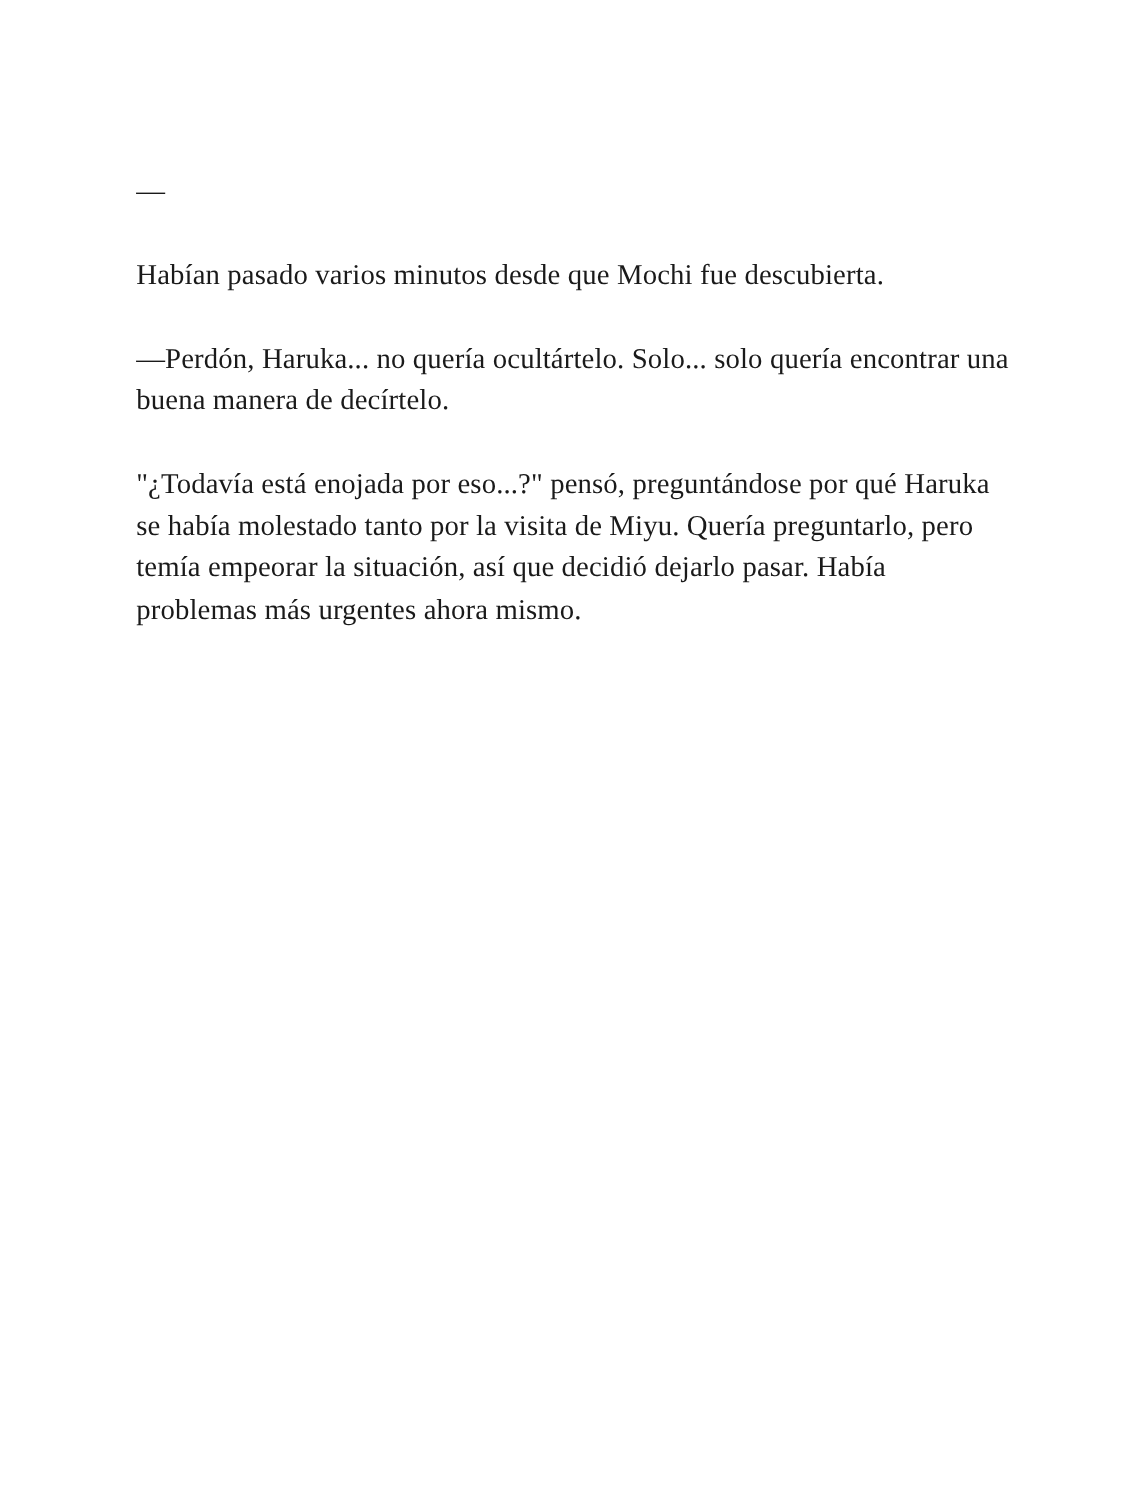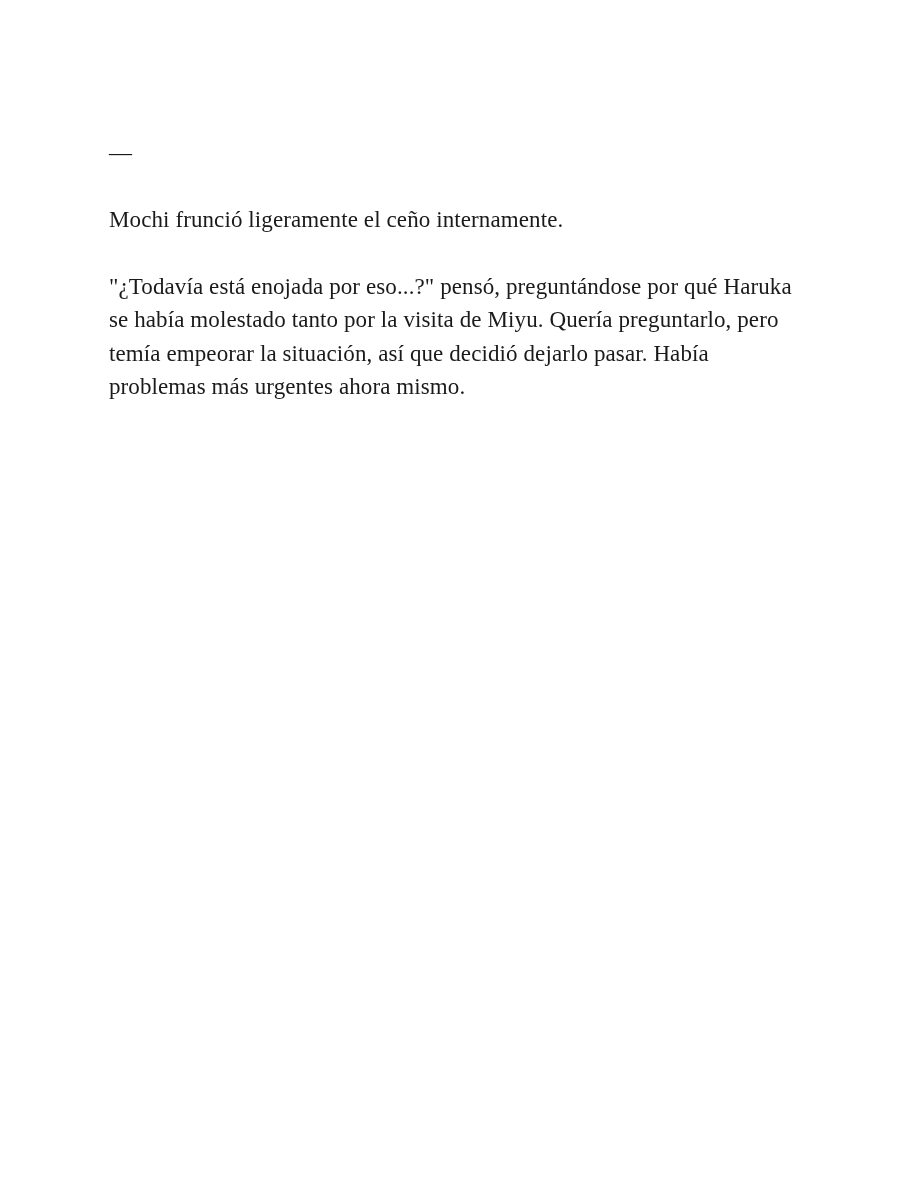--- a/index.html
+++ b/index.html
@@ -30,15 +30,16 @@
     }
     .para {
       margin: 0 0 33.5px 0;
     }
   </style>
 </head>
 <body>
 
 <div class="page">
   <p class="para separator">—</p>
-  <p class="para">Mochi frunció ligeramente el ceño internamente.</p>
+  <p class="para">Habían pasado varios minutos desde que Mochi fue descubierta.</p>
+  <p class="para">—Perdón, Haruka... no quería ocultártelo. Solo... solo quería encontrar una buena manera de decírtelo.</p>
   <p class="para">"¿Todavía está enojada por eso...?" pensó, preguntándose por qué Haruka se había molestado tanto por la visita de Miyu. Quería preguntarlo, pero temía empeorar la situación, así que decidió dejarlo pasar. Había problemas más urgentes ahora mismo.</p>
 </div>
 
 </body></html>

